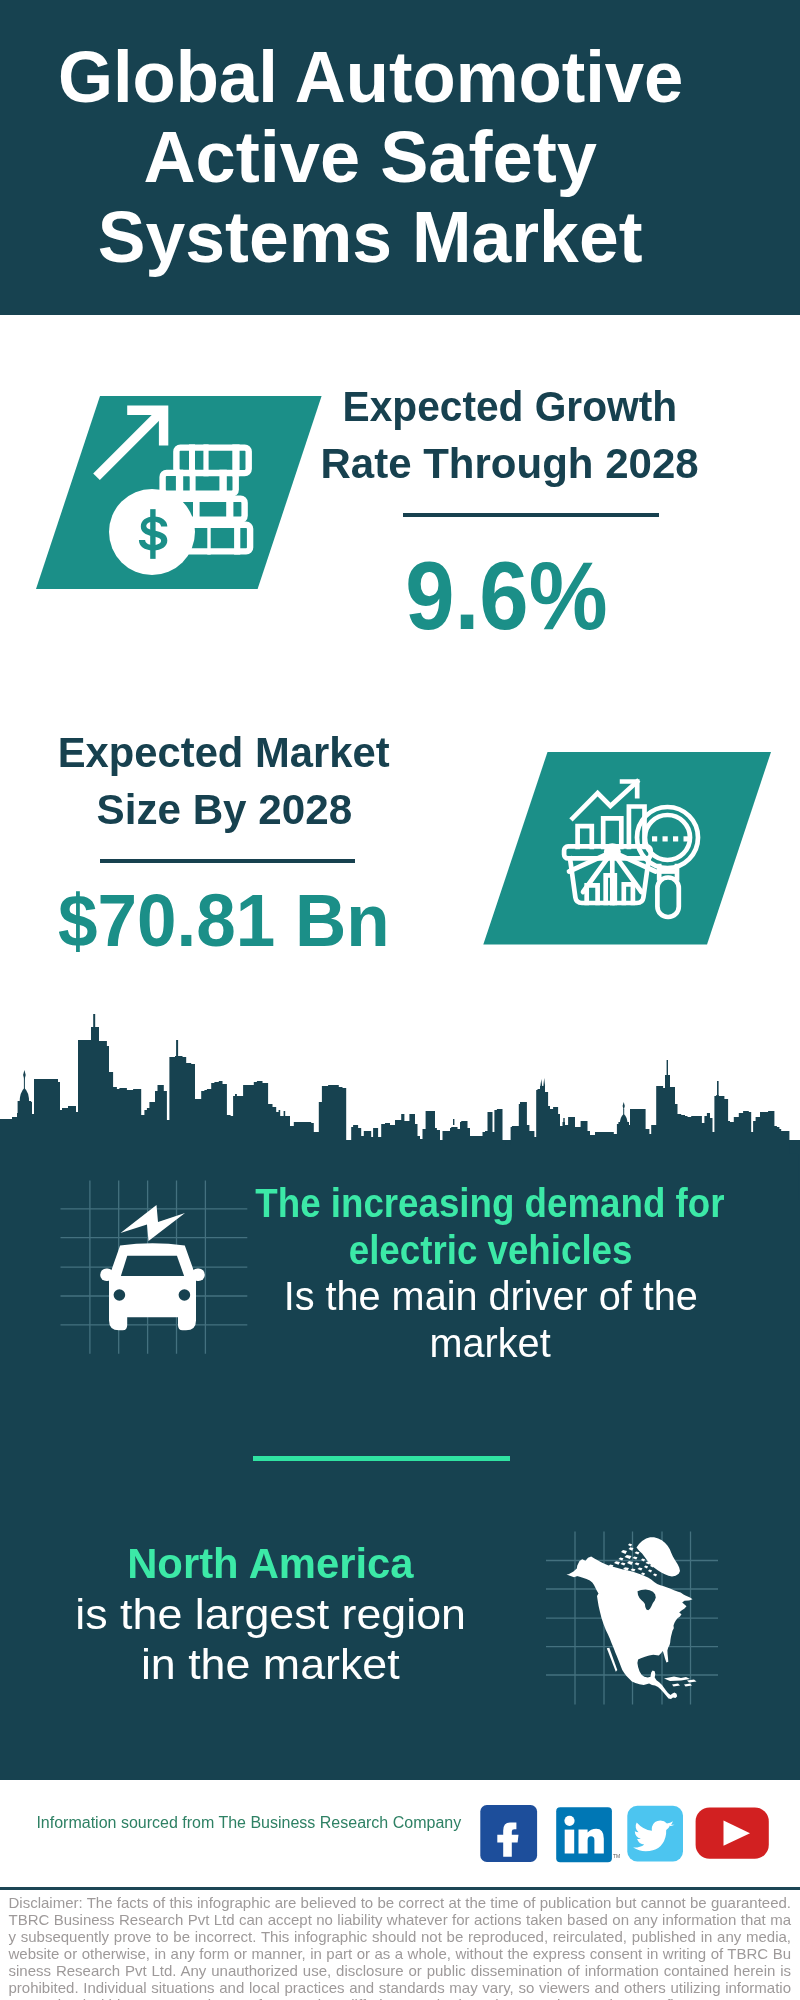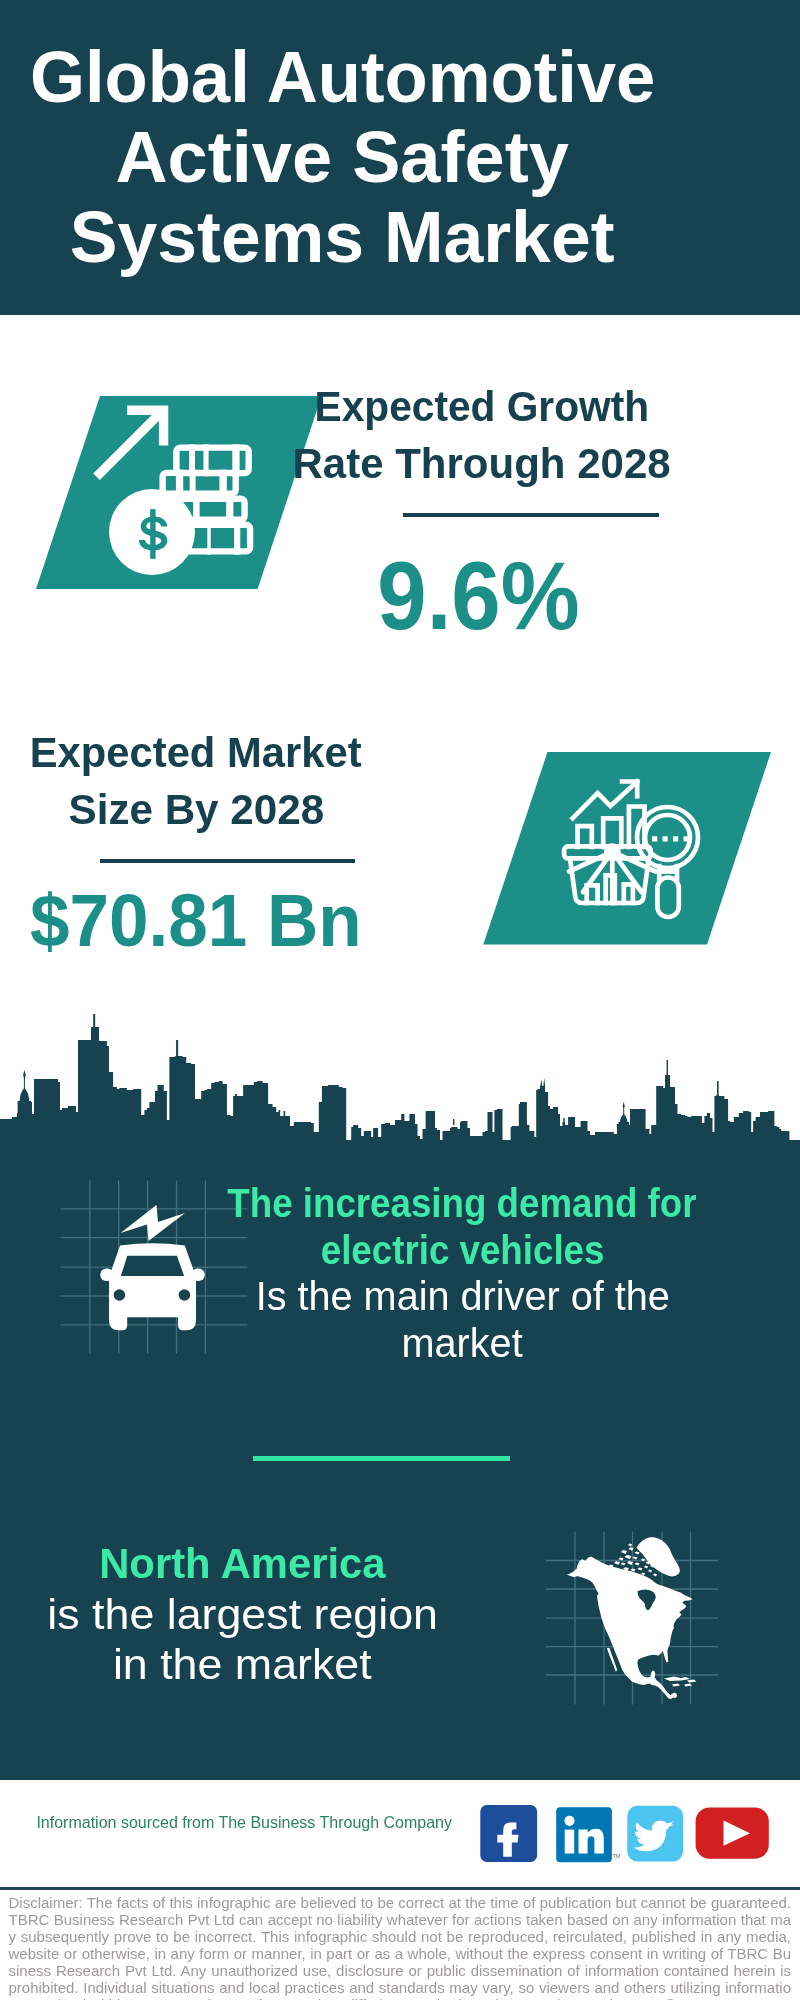--- a/index.html
+++ b/index.html
@@ -1,20 +1,20 @@
 <!DOCTYPE html>
 <html><head>
 <meta charset="utf-8">
 <title>Global Automotive Active Safety Systems Market</title>
 <style>
   html,body{margin:0;padding:0;background:#fff;}
   body{width:800px;height:2000px;font-family:"Liberation Sans",sans-serif;overflow:hidden;}
   .page{position:relative;width:800px;height:2000px;overflow:hidden;background:#ffffff;}
 
-  .tb{position:absolute;width:684px;text-align:center;white-space:nowrap;}
+  .tb{position:absolute;width:684px;text-align:center;white-space:nowrap;padding-left:28px;}
   .tb > span{display:inline-block;transform-origin:50% 50%;}
 
   
   .header{position:absolute;left:0;top:0;width:800px;height:315px;background:#174250;}
   .title{left:0.4px;top:38.06px;font-size:72px;line-height:79.85px;font-weight:700;color:#fff;}
 
   
   .statA-label{left:139.4px;top:377.94px;font-size:43px;line-height:57.1px;font-weight:700;color:#17414f;}
   .statA-label > span{transform:scaleX(0.946);}
   .statA-rule{position:absolute;left:402.7px;top:512.9px;width:256.2px;height:4.1px;background:#17414f;}
@@ -240,21 +240,21 @@
       <g fill="#ffffff">
       <path d="M606.8 1648.3 L609.3 1647.8 L617.3 1670 L615.8 1671.8 Z"></path>
     </g>
     <path fill="#174250" d="M637.5 1591.2 L641.1 1589.9 L645.6 1589.5 L649.6 1590.3 L652.9 1591.7 L655.1 1594.2 L655.8 1597.5 L654.7 1600.4 L652.9 1602.9 L651.4 1606.2 L650 1608.7 L648.2 1610.2 L646.4 1609.5 L645.3 1606.9 L644.9 1604 L643.5 1601.9 L641.3 1600 L639.5 1597.9 L638 1595 Z"></path>
   </svg>
   <div class="tb na-text"><span class="hl">North America</span></div>
   <div class="tb na-text" style="top:1588.52px"><span>is the largest region</span></div>
   <div class="tb na-text" style="top:1639.17px"><span>in the market</span></div>
 
   <div class="src">
-    <div>Information sourced from The Business Through Company</div>
+    <div>Information sourced from The Business Research Company</div>
   </div>
   <svg class="social" style="position:absolute;left:475px;top:1800px;width:300px;height:70px" viewBox="475 1800 300 70">
     <g>
       <rect x="480.3" y="1805.1" width="56.8" height="56.8" rx="6.5" fill="#1d4e9b"></rect>
       <path fill="#ffffff" d="M516.4 1822.5 L510.4 1822.5 Q503.2 1822.5 503.2 1830.5 L503.2 1834.8 L497.3 1834.8 L497.3 1842.6 L503.2 1842.6 L503.2 1856.8 L511.8 1856.8 L511.8 1842.6 L517.6 1842.6 L518.5 1834.8 L511.8 1834.8 L511.8 1831.4 Q511.8 1829.3 514.3 1829.3 L516.4 1829.3 Z"></path>
     </g>
     <g>
       <rect x="556.2" y="1807.2" width="55.7" height="55.1" rx="4" fill="#0077b5"></rect>
       <g fill="#ffffff">
         <circle cx="569.5" cy="1820.8" r="5.1"></circle>

